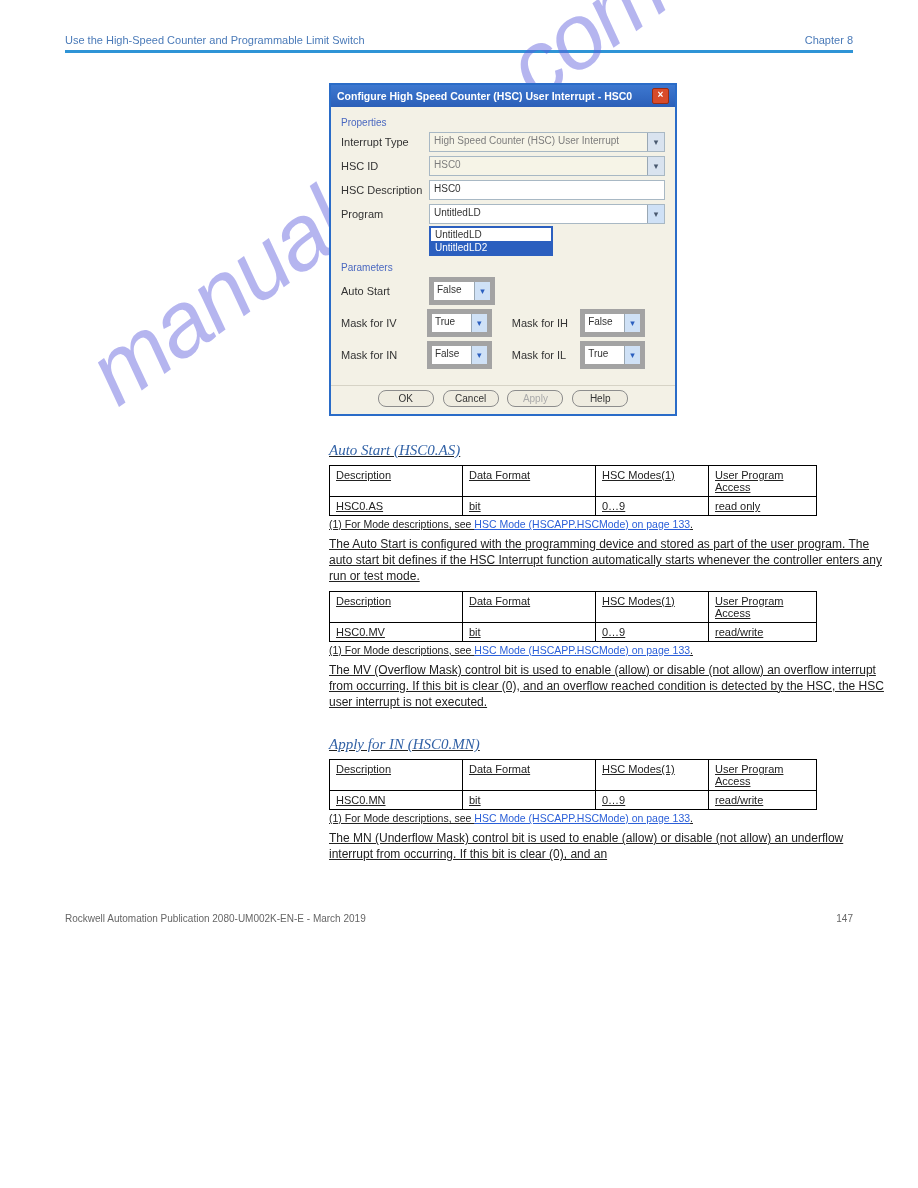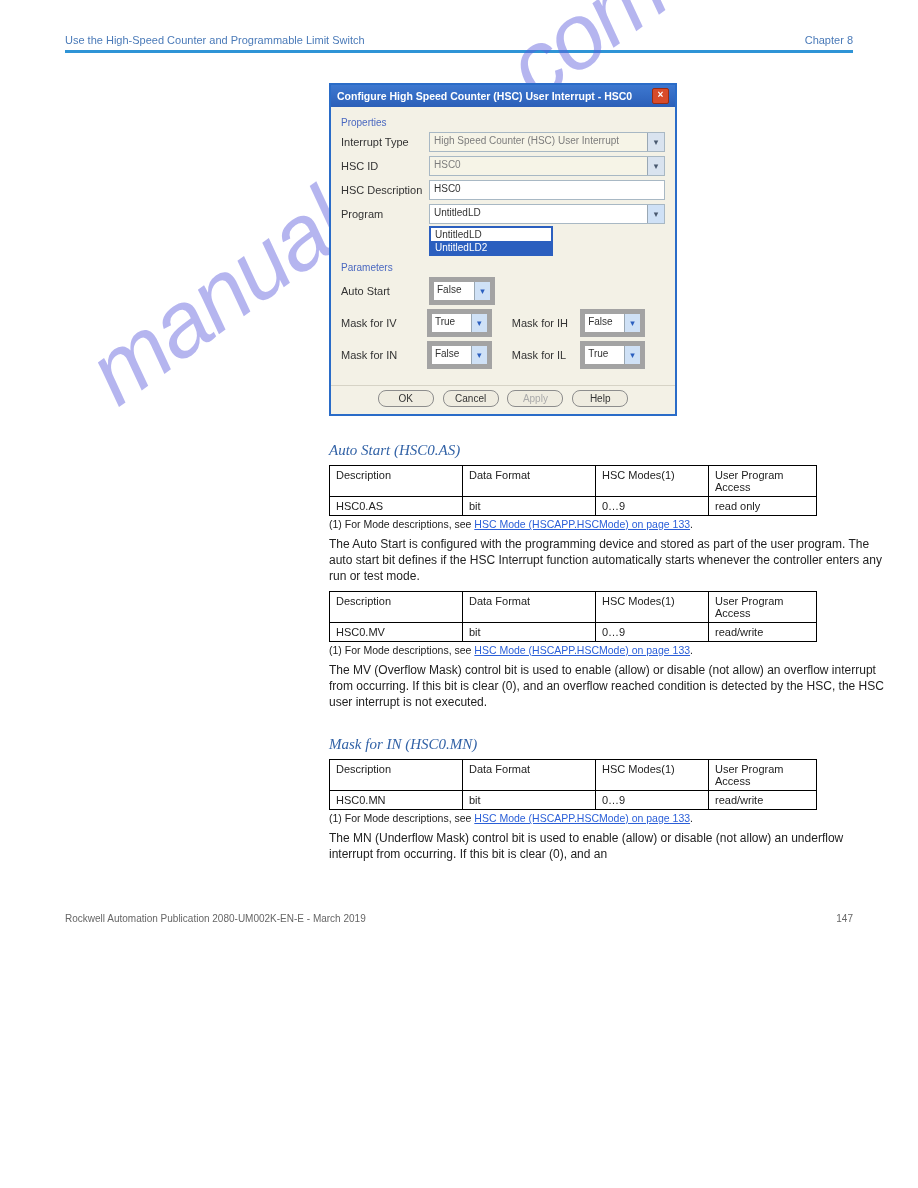--- a/index.html
+++ b/index.html
@@ -69,21 +69,21 @@
   .dd-list div { padding:1px 4px; }
   .dd-list .sel { background:#2b5fbf; color:#fff; }
   .pair-row { display:flex; align-items:center; margin: 4px 0; }
   .pair-row .lab { width:88px; }
   .smallsel { width:50px; height:18px; border:5px solid #a3a3a3; background:#fff; font-size:10px; line-height:16px; padding:0 3px; position:relative; margin-right:20px;}
   .smallsel .chev2 { position:absolute; right:0; top:0; width:15px; height:18px; background:#cfe1f6; border-left:1px solid #9aa8b4; color:#2b5fbf; font-size:9px; text-align:center; line-height:18px;}
   .dlg-btns { text-align:center; padding:4px 0 7px 0; border-top:1px solid #d6d3c6; margin-top:6px;}
   .dlg-btn { display:inline-block; width:54px; border:1px solid #8d8d8d; background:#efece0; border-radius:8px; font-size:10px; padding:2px 0; margin:0 3px; color:#333;}
   .dlg-btn.dis { color:#aaa; }
   
-  .content { margin-left:264px; width:556px; font-size:12px; color:#222; }
+  .content { margin-left:264px; width:556px; font-size:12px; color:#222;text-decoration:underline; }
   .h3 { font-family: Georgia, serif; font-style: italic; font-size:15px; color:#3262a6; margin:26px 0 6px 0;}
   p { margin: 6px 0; line-height:1.35; }
   table.t { border-collapse: collapse; width: 488px; margin: 6px 0 2px 0; font-size:11px; }
   table.t td, table.t th { border:1px solid #000; padding:3px 6px; text-align:left; vertical-align:top; }
   table.t th { font-weight:normal; }
   .linkline { font-size:10.5px; margin-top:2px; }
   .linkline a { color:#2b5fd8; text-decoration:underline; }
   .footer { margin:50px 65px 0 65px; font-size:10px; color:#666; display:flex; justify-content:space-between; }
   
   .wm {
@@ -201,21 +201,21 @@
         <td>HSC0.MV</td>
         <td>bit</td>
         <td>0…9</td>
         <td>read/write</td>
       </tr>
     </tbody>
       </table>
     <div class="linkline"><span>(1) For Mode descriptions, see </span><a>HSC Mode (HSCAPP.HSCMode) on page 133</a><span>.</span></div>
     <p>The MV (Overflow Mask) control bit is used to enable (allow) or disable (not allow) an overflow interrupt from occurring. If this bit is clear (0), and an overflow reached condition is detected by the HSC, the HSC user interrupt is not executed.</p>
 
-    <div class="h3">Mask for IN (HSC0.MN)</div>
+    <div class="h3">Apply for IN (HSC0.MN)</div>
     <table class="t">
       <tbody>
           <tr>
         <th style="width:120px">Description</th>
         <th style="width:120px">Data Format</th>
         <th style="width:100px">HSC Modes(1)</th>
         <th>User Program Access</th>
       </tr>
       <tr>
         <td>HSC0.MN</td>

